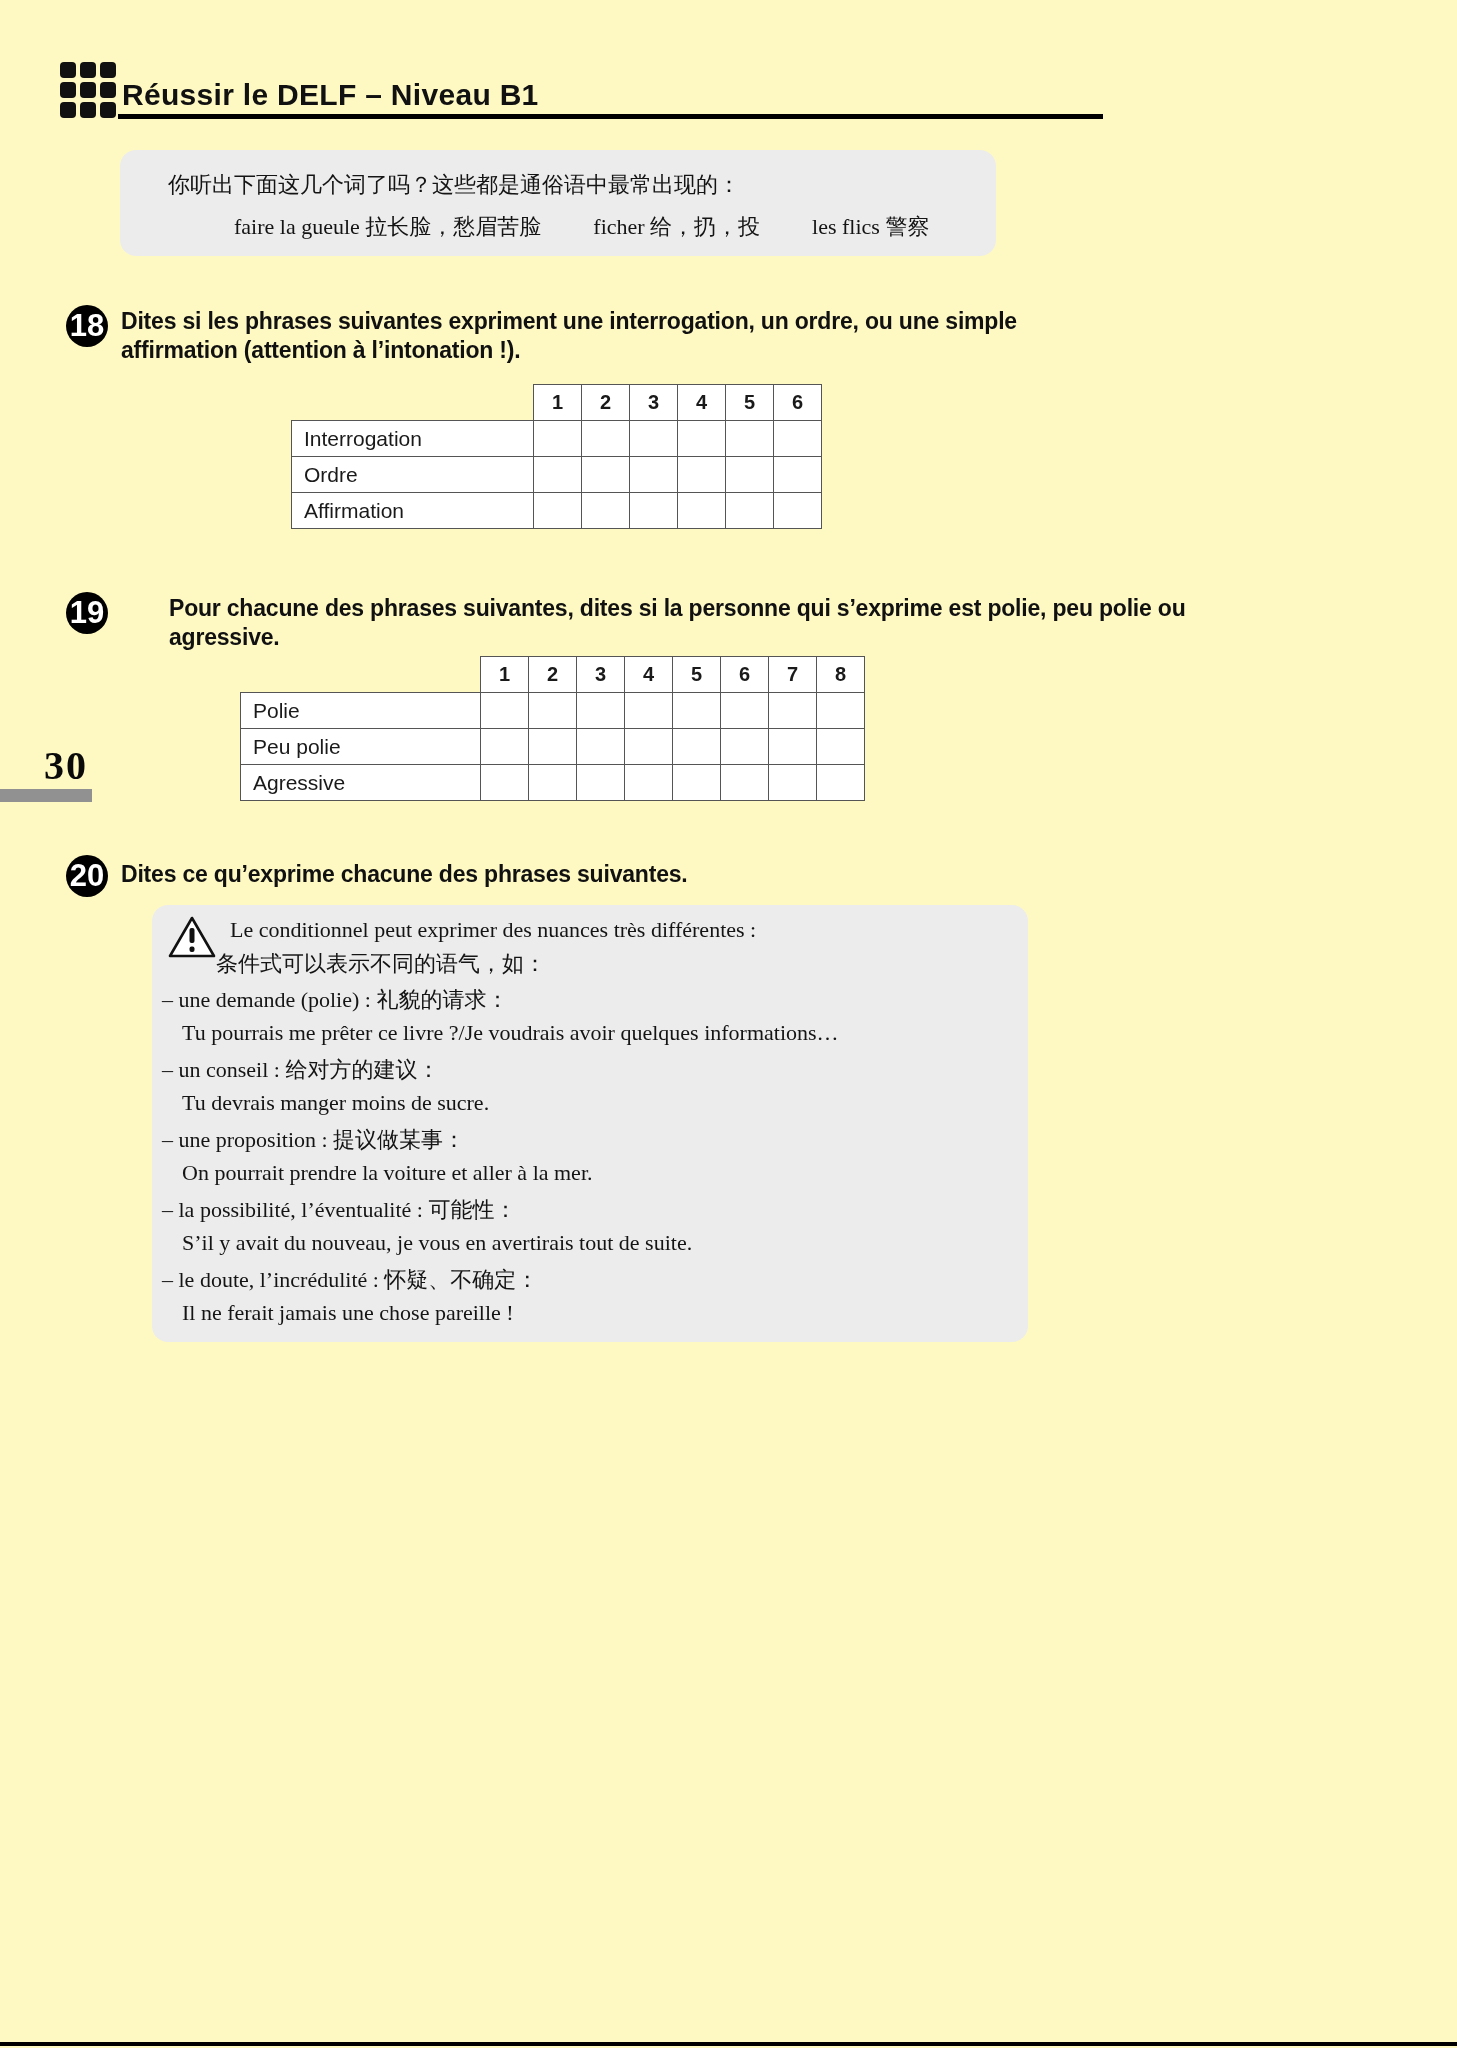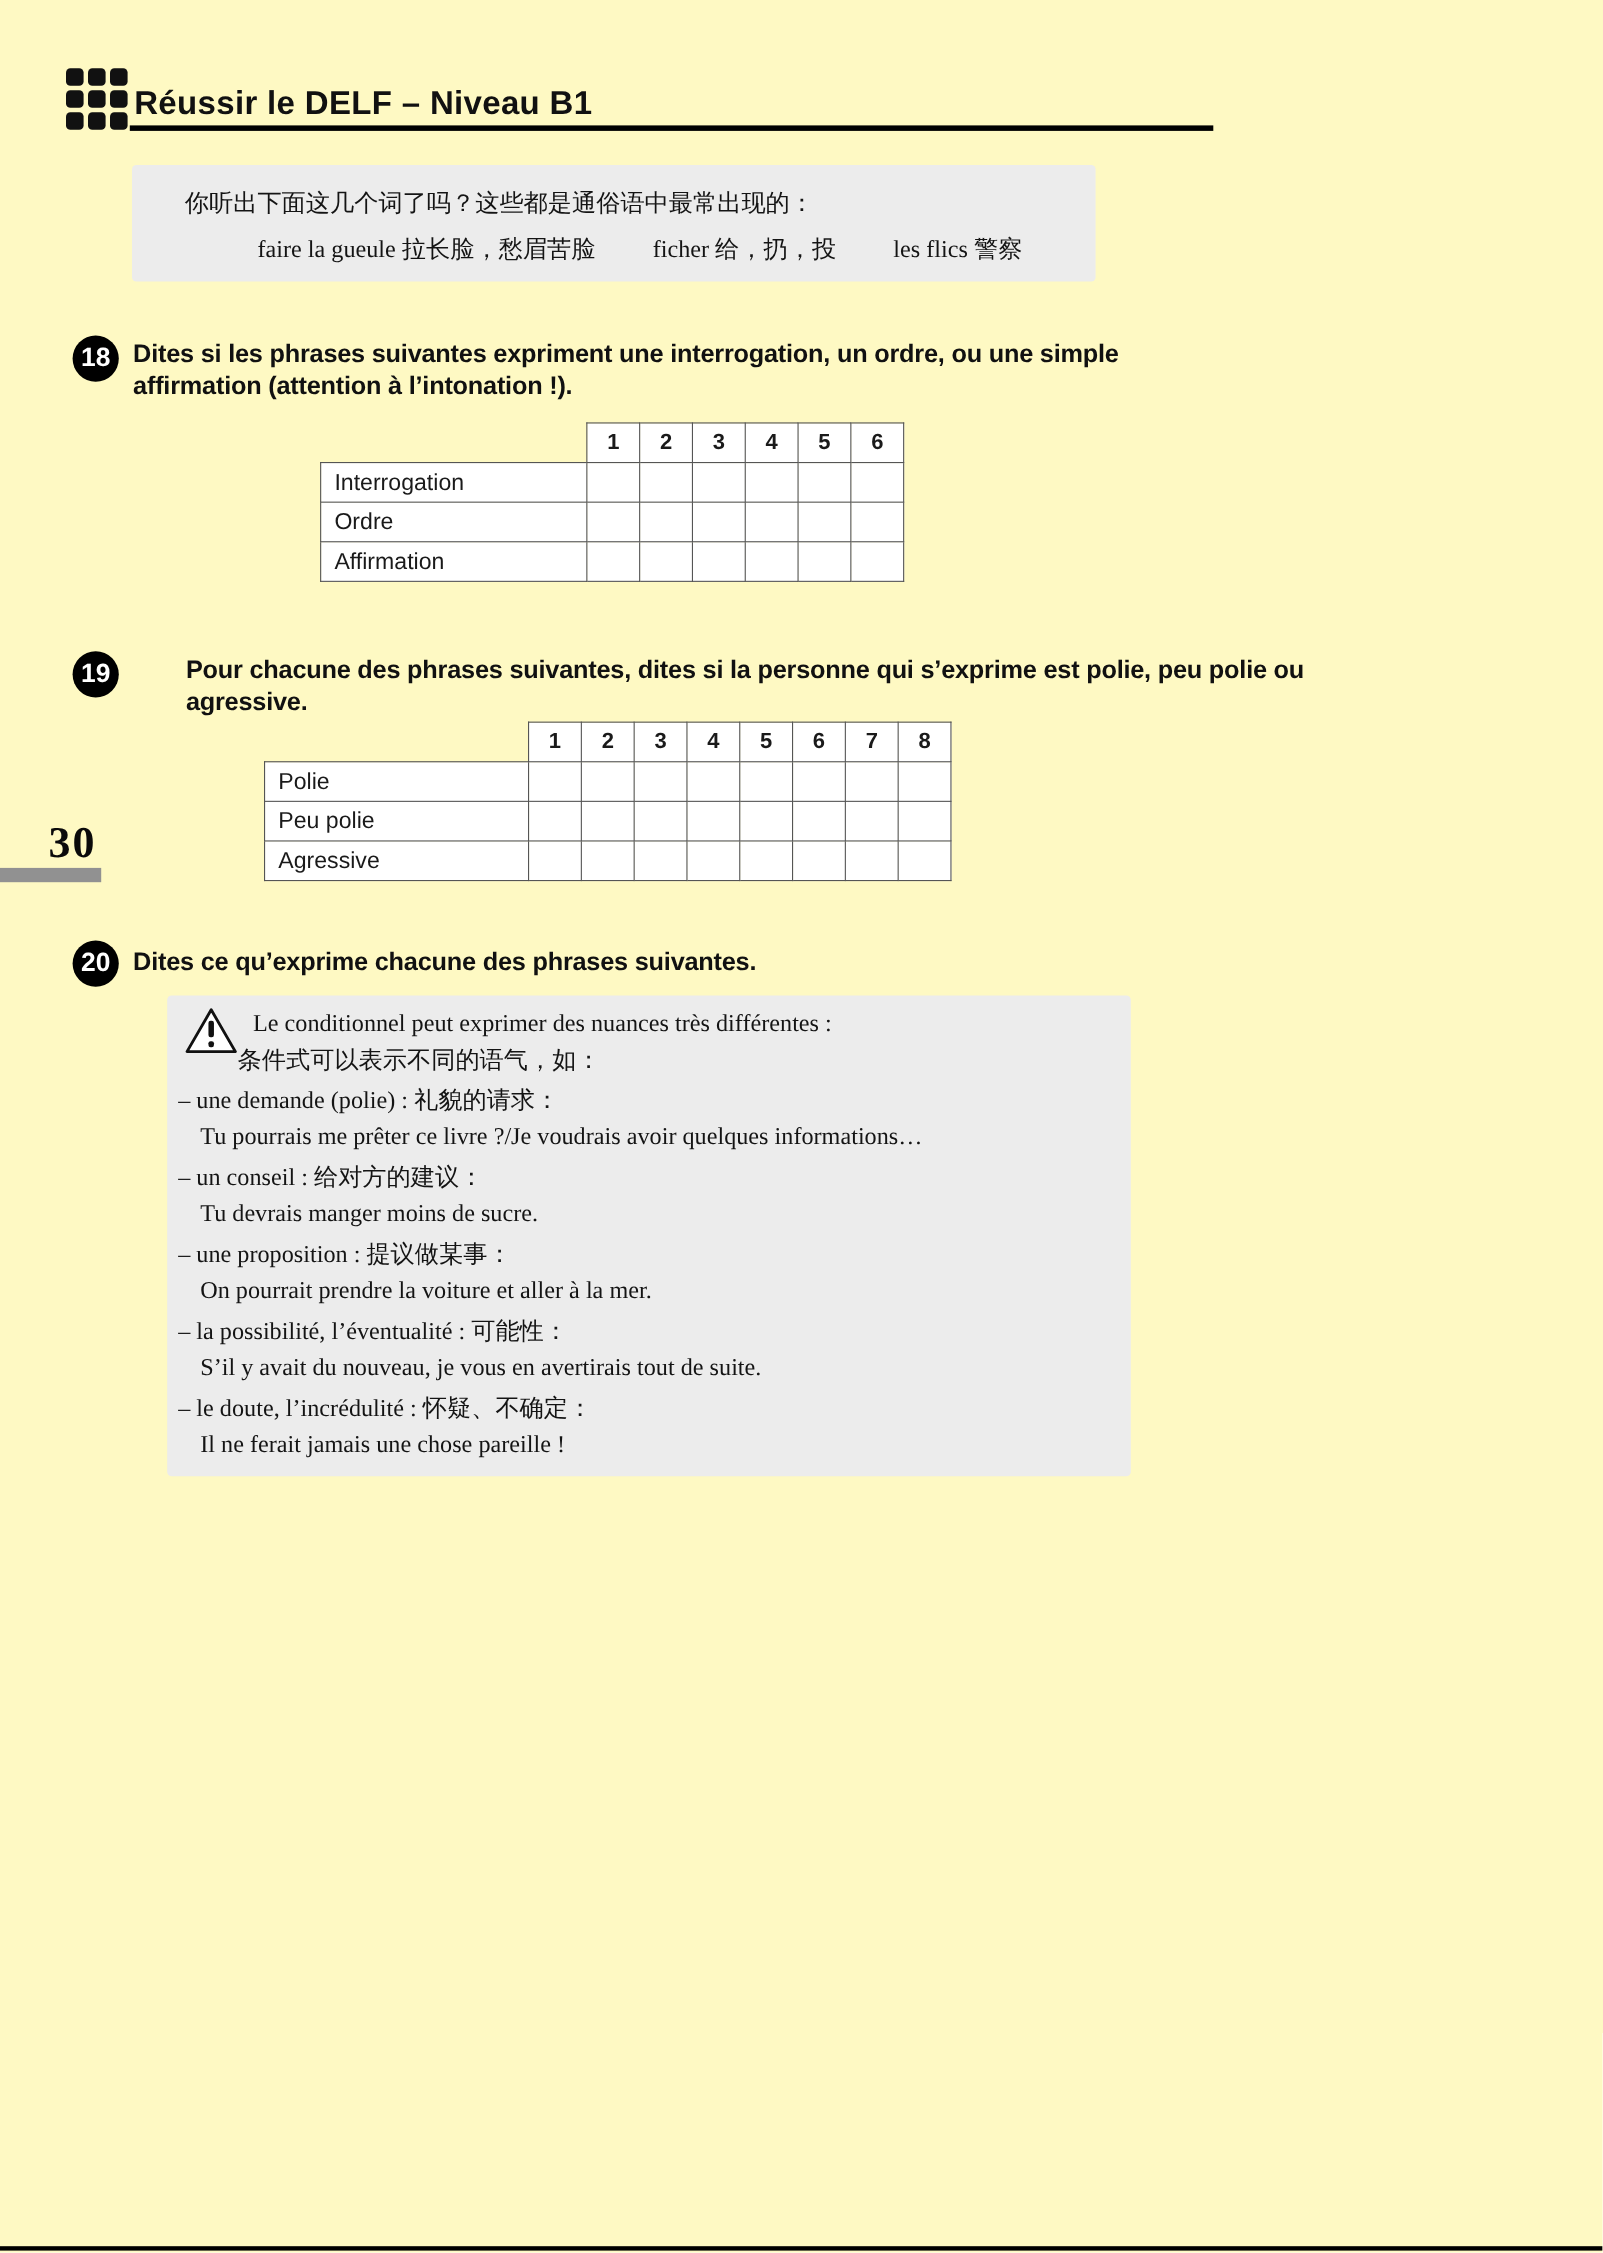--- a/index.html
+++ b/index.html
@@ -8,27 +8,27 @@
   #page { position:relative; width:1457px; height:2048px; background:#fef9c3; overflow:hidden; }
   .abs { position:absolute; }
 
   
   .logo { display:grid; grid-template-columns:repeat(3,16px); grid-template-rows:repeat(3,16px); gap:4px; }
   .logo span { background:#111; border-radius:4px; display:block; }
   .title { font-size:30px; font-weight:bold; letter-spacing:.3px; color:#111; }
   .rule { background:#000; }
 
   
-  .graybox { background:#ececec; border-radius:4px; }
+  .graybox { background:#ececec; border-radius:16px; }
   .serif { font-family:"Liberation Serif", serif; font-size:22px; color:#141414; }
 
   
   .exnum { width:42px; height:42px; border-radius:50%; background:#000; color:#fff;
            display:flex; align-items:center; justify-content:center;
-           font-size:24px; font-weight:bold; }
+           font-size:31px; font-weight:bold; }
   .exinstr { font-size:23px; font-weight:bold; line-height:1.28; letter-spacing:-0.2px; color:#111; }
 
   
   table.anstable { border-collapse:collapse; }
   .anstable th, .anstable td { border:1px solid #555; background:#fff; }
   .anstable th { width:48px; height:36px; font-size:20px; font-weight:bold; text-align:center; }
   .anstable td.cell { width:48px; height:36px; }
   .anstable td.label { height:36px; font-size:21px; font-weight:normal; text-align:left; padding-left:12px; }
   .anstable td.corner { border:none; background:transparent; }
   .w242 { width:242px; }

